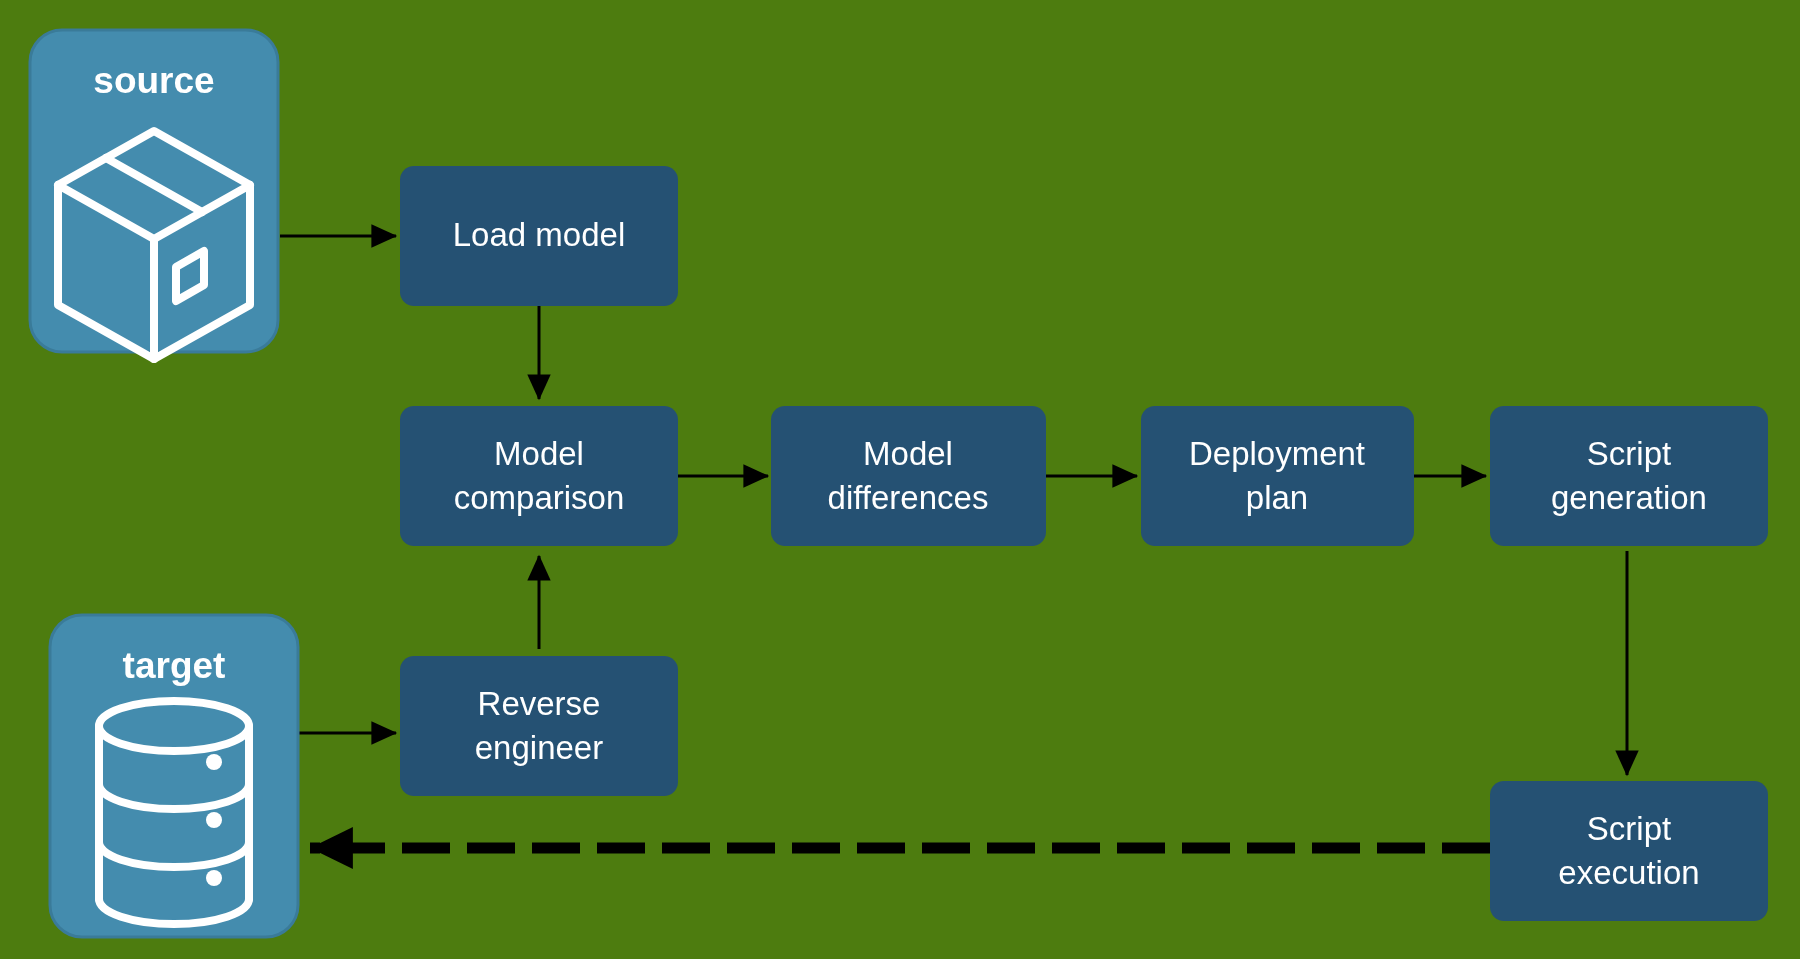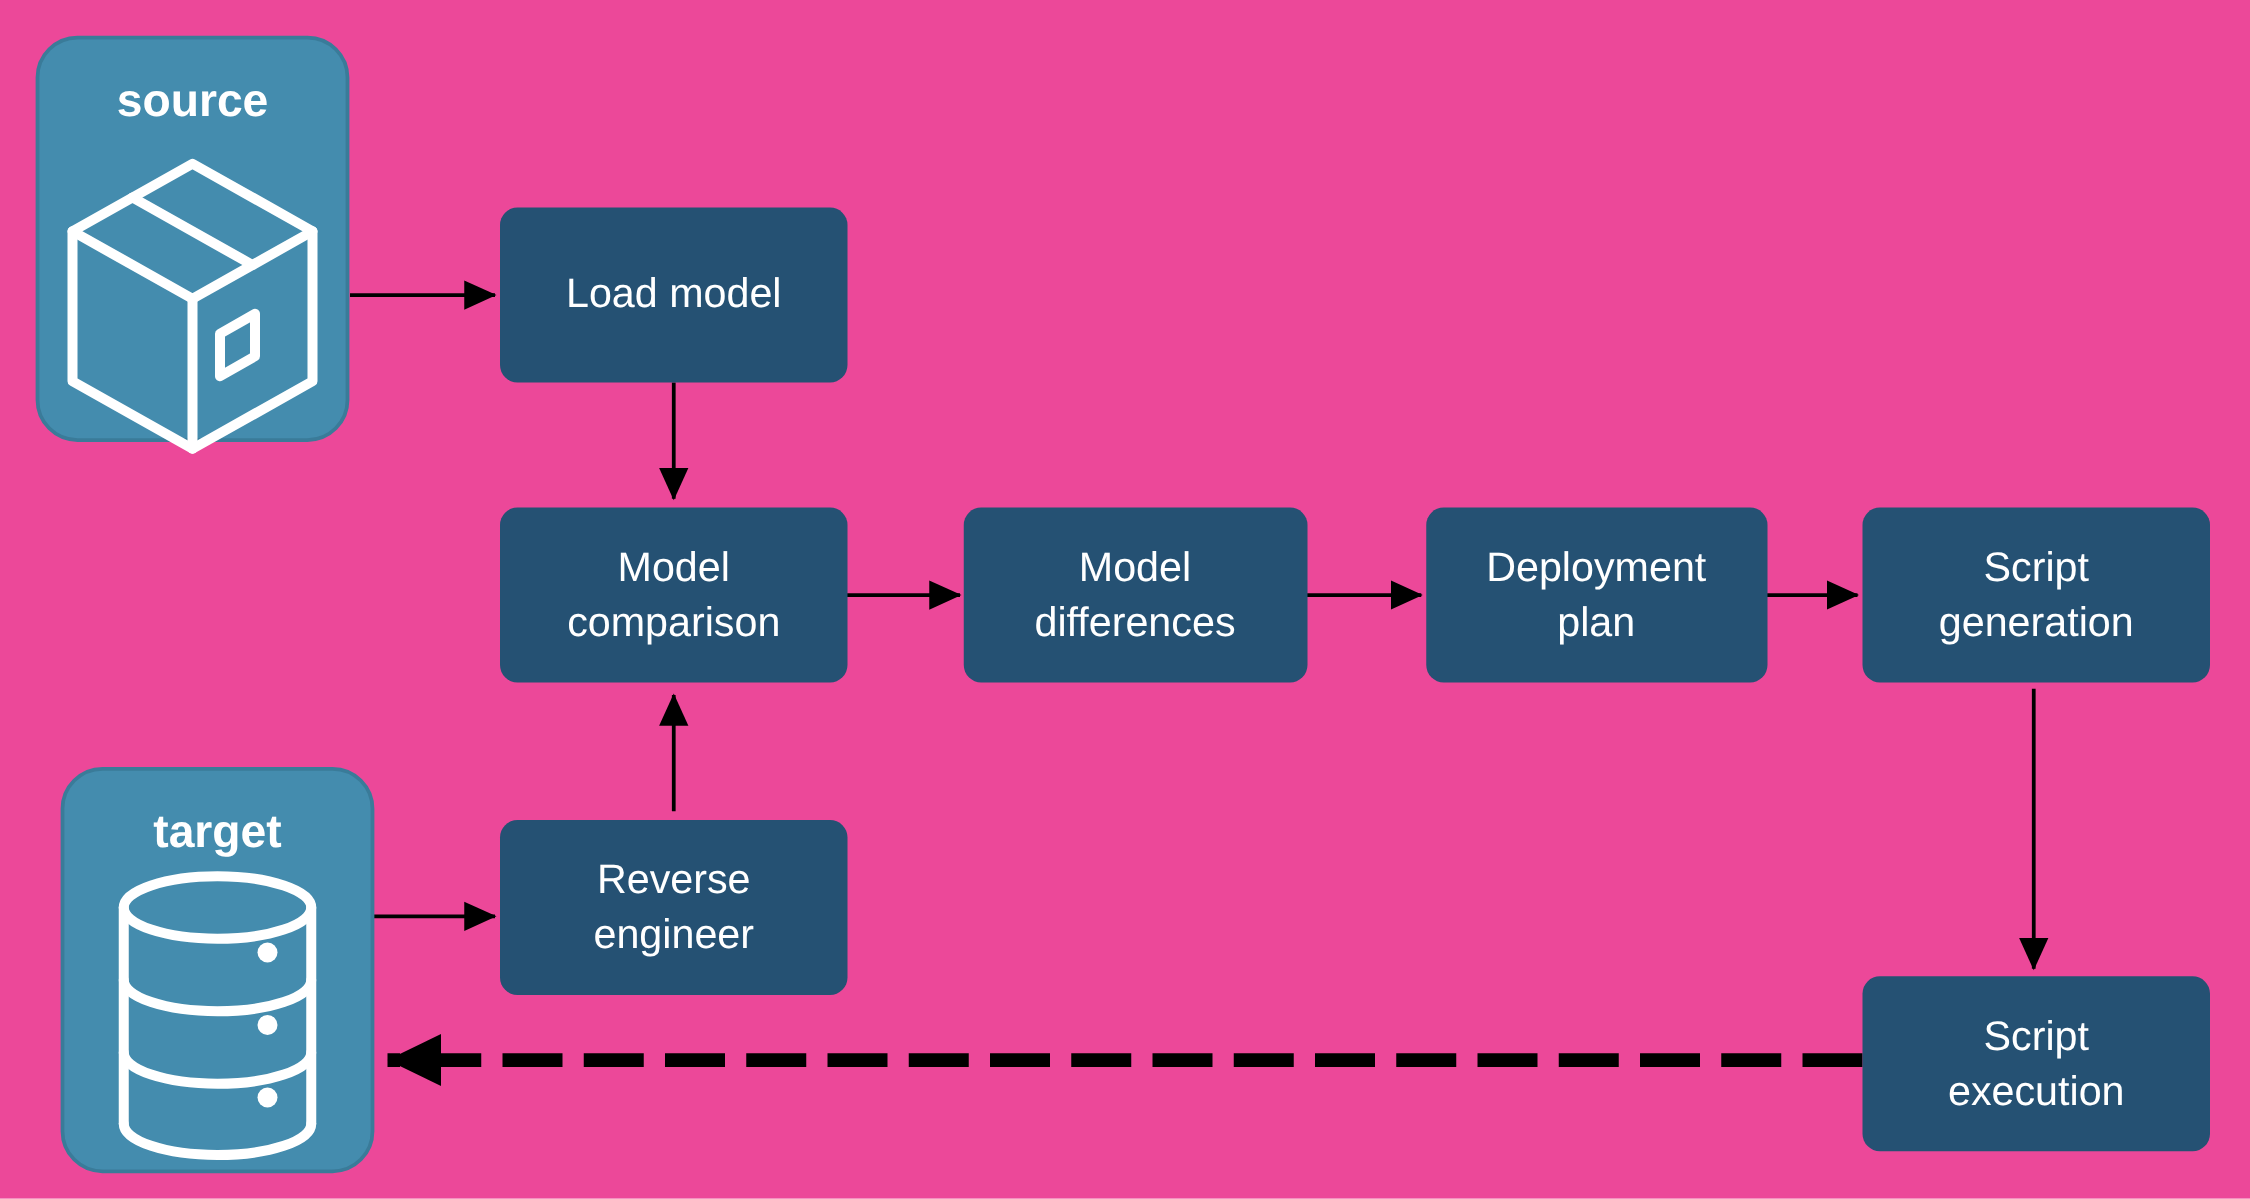--- a/index.html
+++ b/index.html
@@ -10,21 +10,21 @@
   body {
     width: 1800px;
     height: 959px;
     font-family: "Liberation Sans", sans-serif;
     overflow: hidden;
   }
   #diagram-root {
     position: relative;
     width: 1800px;
     height: 959px;
-    background: #ec4899;
+    background: #4d7c0f;
   }
   svg.diagram-canvas {
     position: absolute;
     top: 0;
     left: 0;
     width: 1800px;
     height: 959px;
     display: block;
   }
   .node-label {

